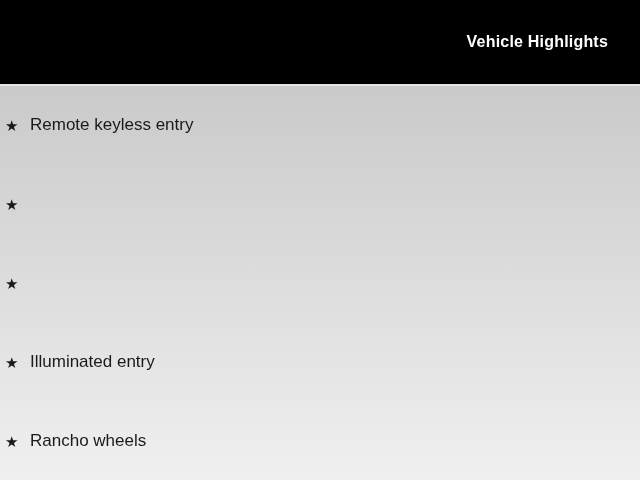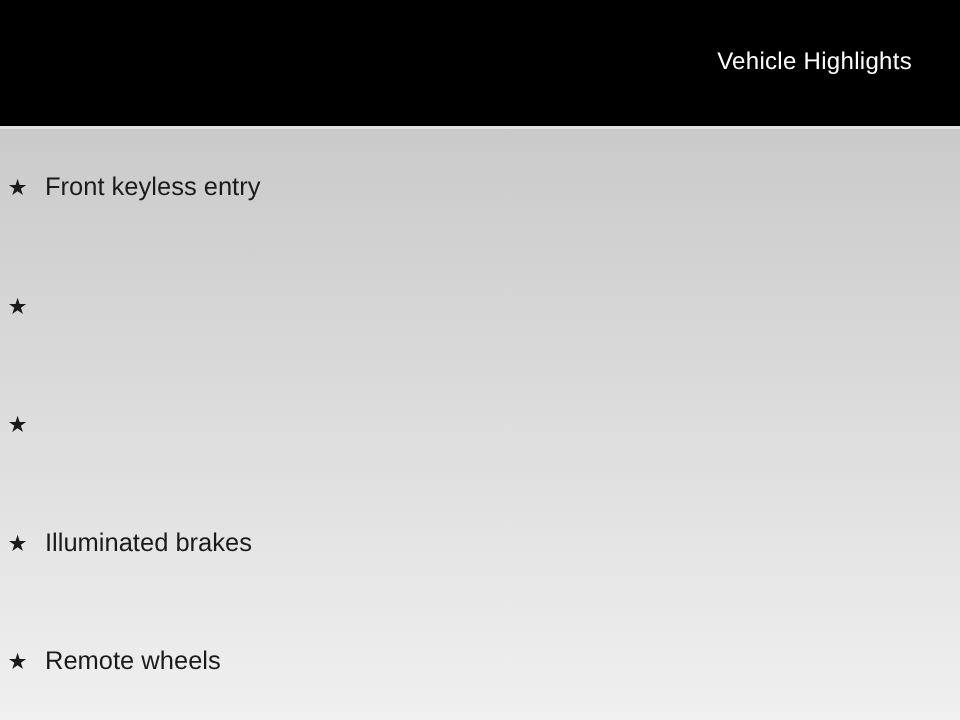--- a/index.html
+++ b/index.html
@@ -28,21 +28,21 @@
     flex: 0 0 84px;
     background: var(--header-bg, #000000);
     display: flex;
     align-items: center;
     justify-content: flex-end;
     padding-right: 32px;
   }
   .header-title {
     color: var(--header-text, #ffffff);
     font-size: 16px;
-    font-weight: 400;
+    font-weight: 700;
     letter-spacing: 0.2px;
     margin-left: 28px;
   }
   .content {
     flex: 1 1 auto;
     border-top: 2px solid var(--content-top-highlight, #e3e3e3);
     background: linear-gradient(
       to bottom,
       var(--content-gradient-top, #cacaca) 0%,
       var(--content-gradient-bottom, #f0f0f0) 100%
@@ -76,35 +76,35 @@
 <body>
 
 <div class="slide">
   <div class="header">
     <div class="header-title">Vehicle Highlights</div>
   </div>
   <div class="content">
     <ul class="highlights-list">
   <li class="item">
     <span class="star">★</span>
-    <span class="label">Front keyless entry</span>
+    <span class="label">Remote keyless entry</span>
   </li>
 
   <li class="item">
     <span class="star">★</span>
   </li>
 
   <li class="item">
     <span class="star">★</span>
   </li>
 
   <li class="item">
     <span class="star">★</span>
-    <span class="label">Illuminated brakes</span>
+    <span class="label">Illuminated entry</span>
   </li>
 
   <li class="item">
     <span class="star">★</span>
-    <span class="label">Remote wheels</span>
+    <span class="label">Rancho wheels</span>
   </li>
 </ul>
   </div>
 </div>
 
 </body></html>

